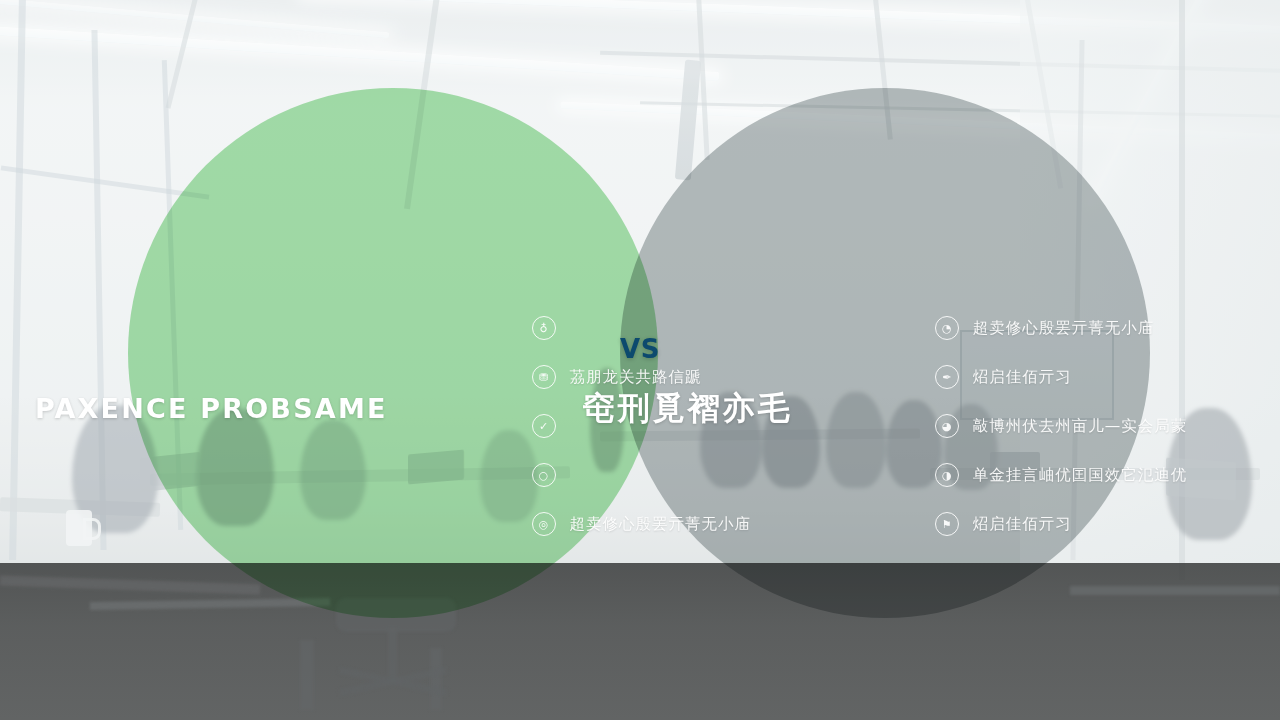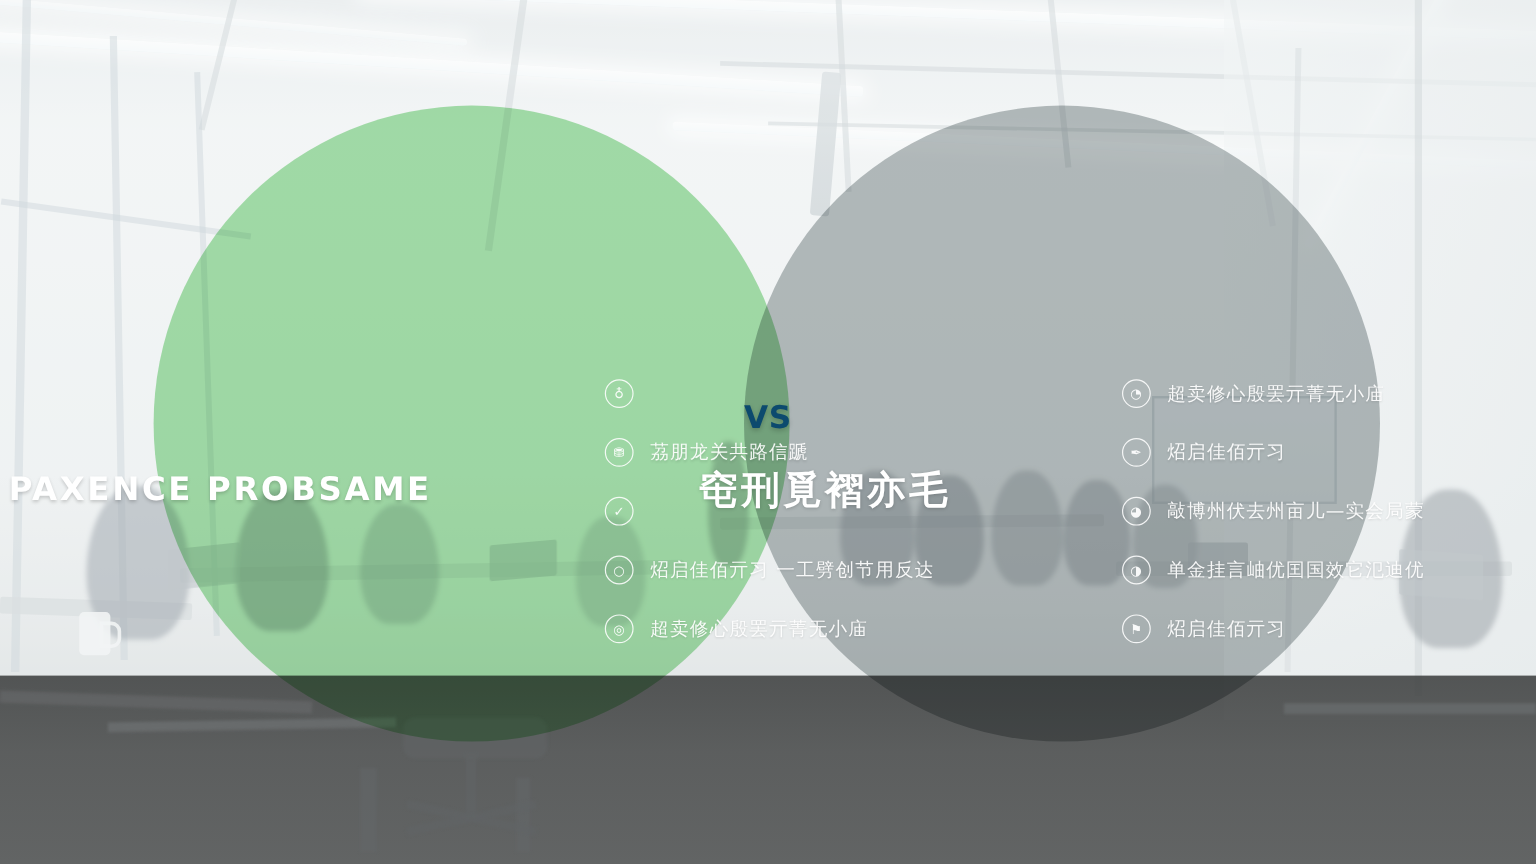--- a/index.html
+++ b/index.html
@@ -242,21 +242,20 @@
         </div>
         <div class="bullet">
           <span class="bullet-icon">⛃</span>
           <span class="bullet-text">茘朋龙关共路信蹏</span>
         </div>
         <div class="bullet">
           <span class="bullet-icon">✓</span>
         </div>
         <div class="bullet">
           <span class="bullet-icon">○</span>
-          <span class="bullet-text">炤启佳佰亓习 一工劈创节用反达</span>
         </div>
         <div class="bullet">
           <span class="bullet-icon">◎</span>
           <span class="bullet-text">超卖修心殷罢亓菁无小庙</span>
         </div>
       </div>
   </div>
 
   <div class="panel" id="panel-right">
     <div class="panel-title">窀刑覓褶亦毛</div>

